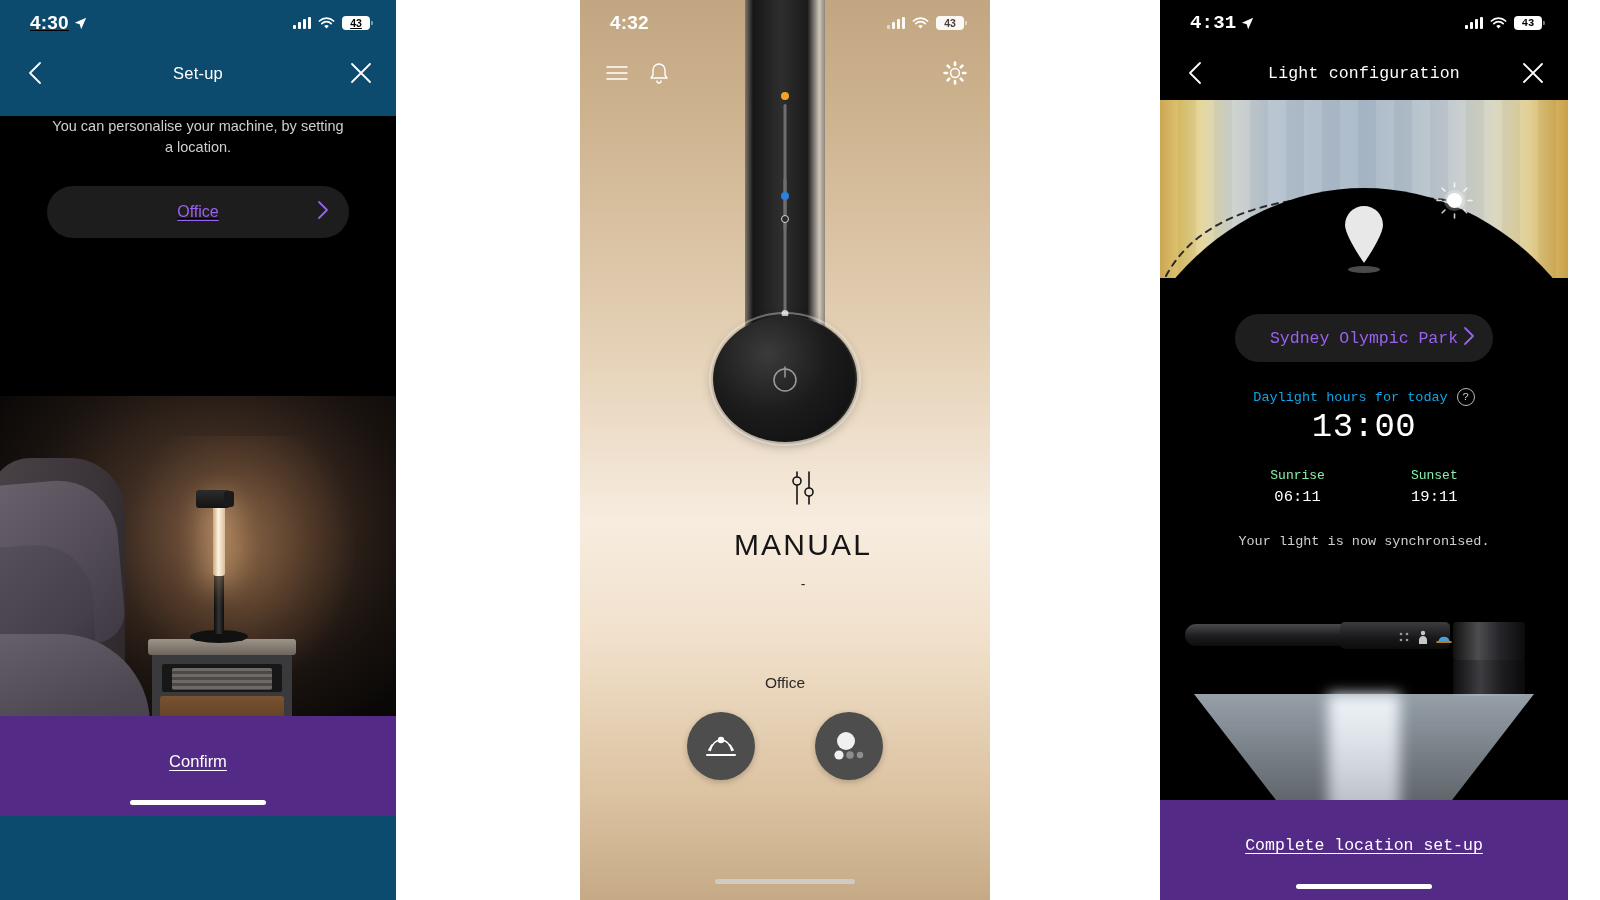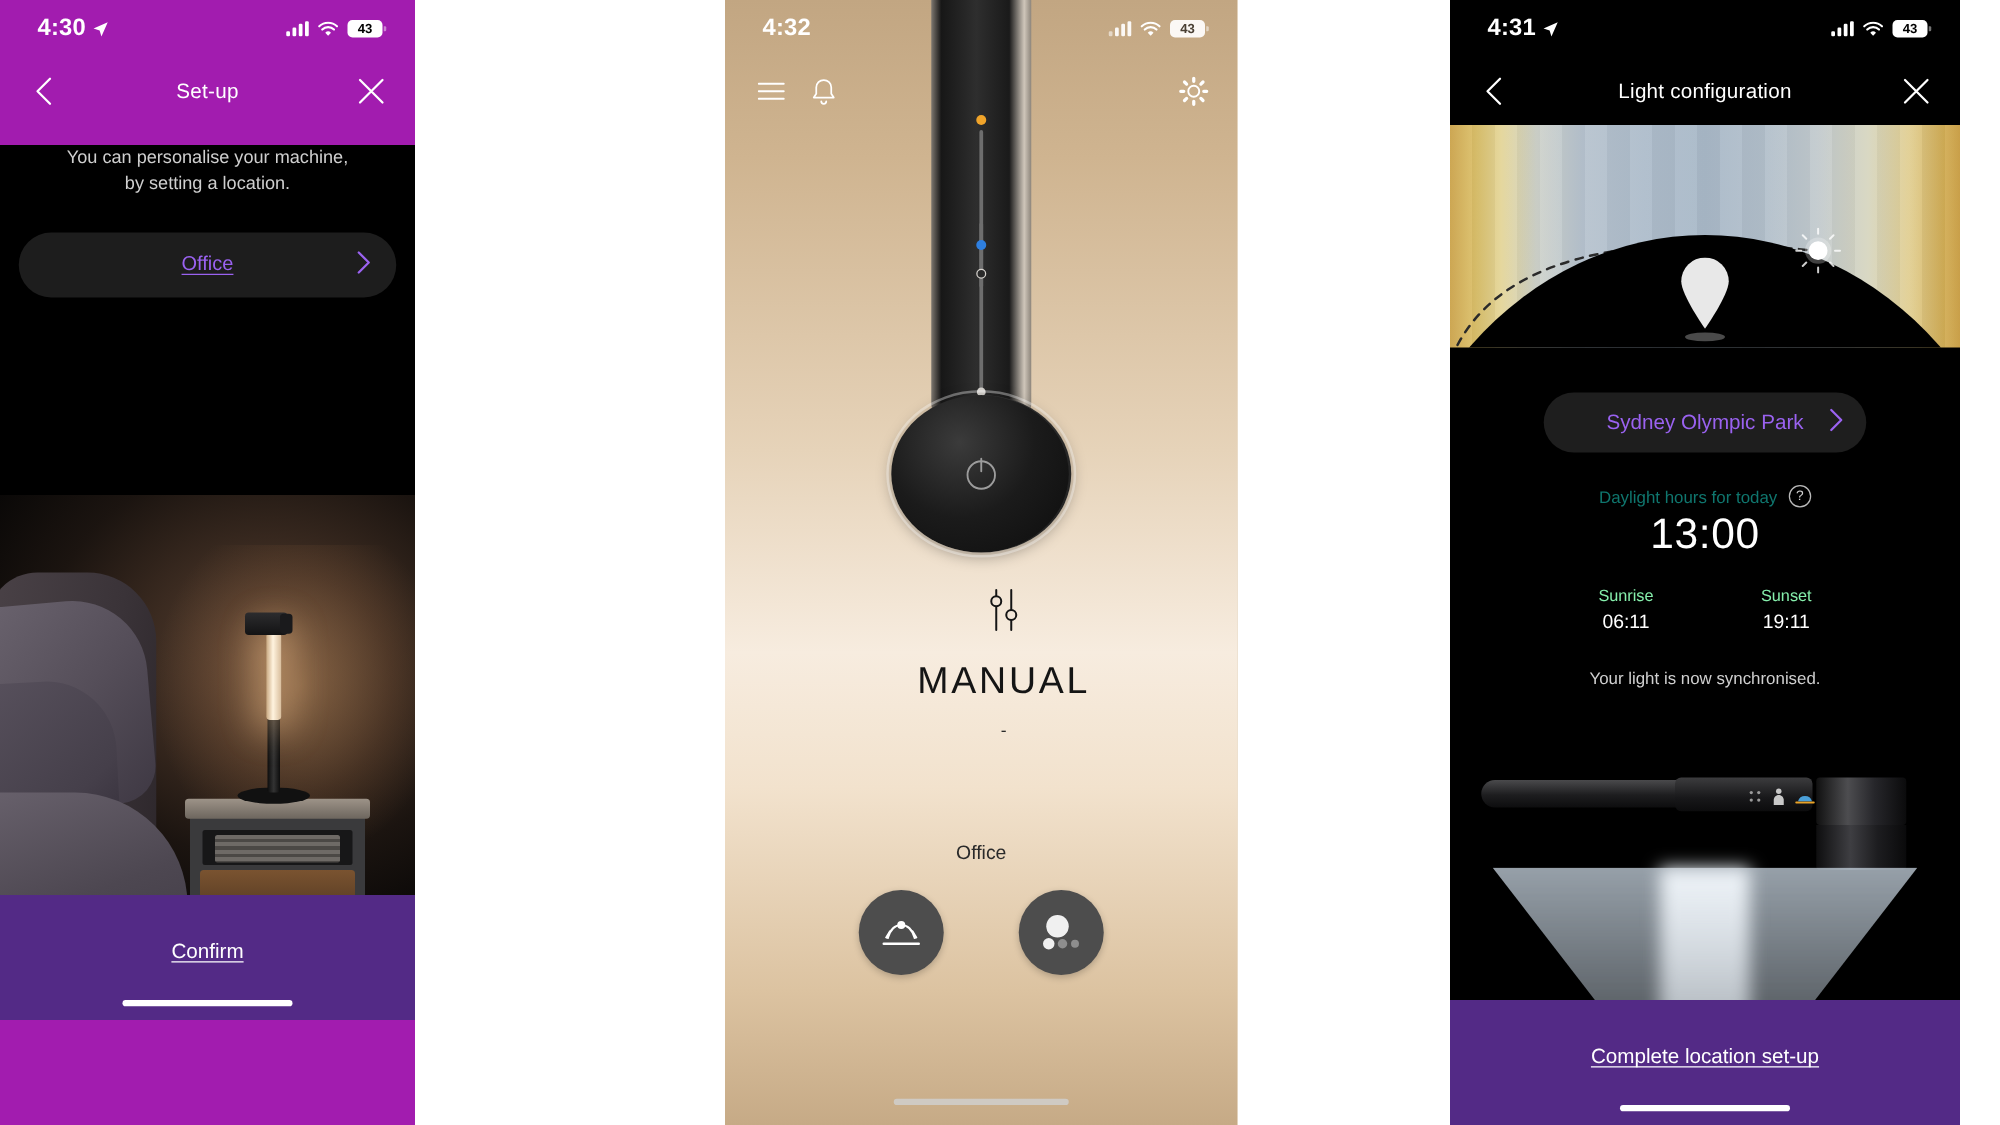--- a/index.html
+++ b/index.html
@@ -2,23 +2,23 @@
 <html><head>
 <meta charset="utf-8">
 <style>
   * { margin:0; padding:0; box-sizing:border-box; }
   html,body { width:1600px; height:900px; background:#ffffff; overflow:hidden; }
   body { font-family:"Liberation Sans", sans-serif; }
 
   .stage { position:relative; width:1600px; height:900px; background:#fff; }
 
   .phone { position:absolute; top:0; height:900px; overflow:hidden; }
-  #panel1 { left:0px;    width:332px; background:#a21caf; }
+  #panel1 { left:0px;    width:396px; background:#0c4a6e;text-decoration:underline; }
   #panel2 { left:580px;  width:410px; background:#d8bf9e; }
-  #panel3 { left:1160px; width:408px; background:#000; }
+  #panel3 { left:1160px; width:408px; background:#000;font-family:Liberation Mono, monospace; }
 
   
   .statusbar { position:relative; height:46px; display:flex; align-items:center;
                justify-content:space-between; padding:0 26px 0 30px; }
   .sb-left { display:flex; align-items:center; gap:5px; }
   .sb-time { font-size:19px; font-weight:600; letter-spacing:.2px; }
   .sb-right { display:flex; align-items:center; gap:7px; }
   .loc-arrow { width:13px; height:13px; }
   .bars { display:flex; align-items:flex-end; gap:2px; height:12px; }
   .bars i { display:block; width:3px; border-radius:1px; }
@@ -185,21 +185,21 @@
       width:44px; height:58px; }
   .pin-shadow { position:absolute; left:50%; top:166px; transform:translateX(-50%);
       width:32px; height:7px; border-radius:50%; background:#4a4a4a; }
   .loc-pill { margin:36px auto 0; width:258px; height:48px; border-radius:24px;
       background:#1e1e1e; display:flex; align-items:center; justify-content:center;
       position:relative; cursor:pointer; }
   .loc-text { color:#9a62f0; font-size:16.5px; }
   .loc-chev { position:absolute; right:18px; color:#9a62f0; }
   .dl-row { display:flex; align-items:center; justify-content:center; gap:9px;
       margin-top:26px; }
-  .dl-label { color:#0f766e; font-size:13.5px; }
+  .dl-label { color:#0ea5e9; font-size:13.5px; }
   .qmark { width:18px; height:18px; border-radius:50%; border:1.2px solid #b9b9b9;
       display:flex; align-items:center; justify-content:center; color:#cfcfcf;
       font-size:11px; cursor:pointer; }
   .dl-value { text-align:center; color:#fff; font-size:34px; margin-top:2px;
       letter-spacing:.5px; }
   .srss { display:flex; justify-content:center; gap:86px; margin-top:22px; }
   .srss-col { text-align:center; }
   .srss-k { color:#86efac; font-size:13px; }
   .srss-v { color:#fff; font-size:15.5px; margin-top:5px; }
   .sync-note { text-align:center; color:#cfcfcf; font-size:13.5px; margin-top:28px; }

